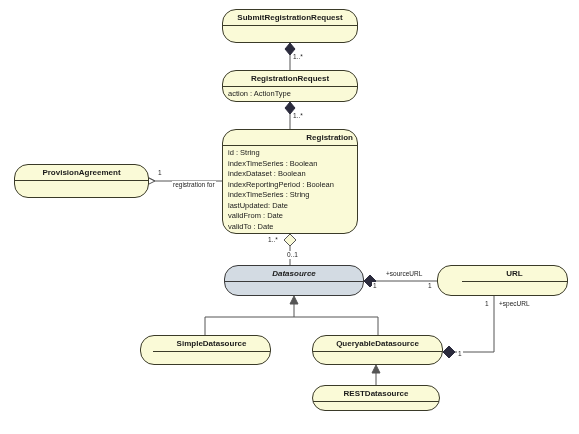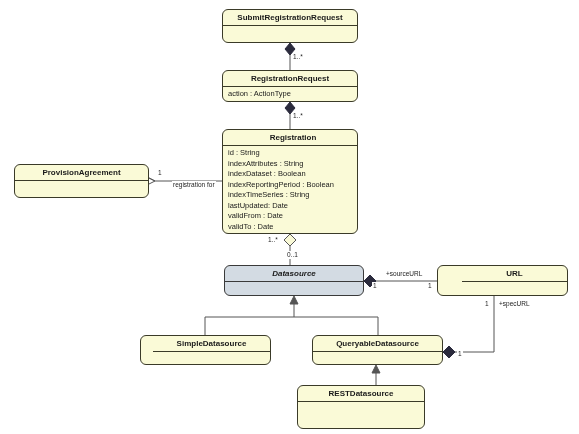--- a/index.html
+++ b/index.html
@@ -17,21 +17,21 @@
   #canvas {
     position: absolute;
     left: 0; top: 0;
     width: 579px;
     height: 434px;
   }
   .uml-class {
     position: absolute;
     box-sizing: border-box;
     border: 1px solid #3a3a28;
-    border-radius: 6px;
+    border-radius: 14px;
     background: #fafad7;
     z-index: 3;
   }
   .uml-class.gray {
     background: #d3dbe3;
     border-color: #3a3a3a;
     font-style: italic;
   }
   .uml-title {
     box-sizing: border-box;
@@ -43,21 +43,21 @@
     color: #1a1a1a;
     border-bottom: 1px solid #3a3a28;
     padding: 0 4px;
     white-space: nowrap;
     overflow: hidden;
   }
   .uml-class.gray .uml-title {
     border-bottom-color: #3a3a3a;
   }
   .uml-title.left {
-    text-align: center;
+    text-align: right;
     padding-left: 10px;
   }
   .uml-body {
     box-sizing: border-box;
     padding: 2px 0 2px 5px;
   }
   .attr {
     font-size: 7.5px;
     line-height: 10.5px;
     color: #1a1a1a;
@@ -134,21 +134,21 @@
     <div class="uml-title">RegistrationRequest</div>
     <div class="uml-body">
       <div class="attr">action : ActionType</div>
     </div>
   </div>
 
   <div class="uml-class" style="left:222px; top:129px; width:136px; height:105px;">
     <div class="uml-title left">Registration</div>
     <div class="uml-body">
       <div class="attr">id : String</div>
-      <div class="attr">indexAttributes : String</div>
+      <div class="attr">indexTimeSeries : Boolean</div>
       <div class="attr">indexDataset : Boolean</div>
       <div class="attr">indexReportingPeriod : Boolean</div>
       <div class="attr">indexTimeSeries : String</div>
       <div class="attr">lastUpdated: Date</div>
       <div class="attr">validFrom : Date</div>
       <div class="attr">validTo : Date</div>
     </div>
   </div>
 
   <div class="uml-class" style="left:14px; top:164px; width:135px; height:34px;">
@@ -169,21 +169,21 @@
   <div class="uml-class" style="left:140px; top:335px; width:131px; height:30px;padding-left:12px;">
     <div class="uml-title">SimpleDatasource</div>
     <div class="uml-body" style="height:13px;"></div>
   </div>
 
   <div class="uml-class" style="left:312px; top:335px; width:131px; height:30px;">
     <div class="uml-title">QueryableDatasource</div>
     <div class="uml-body" style="height:13px;"></div>
   </div>
 
-  <div class="uml-class" style="left:297px; top:385px; width:128px; height:44px;">
+  <div class="uml-class" style="left:312px; top:385px; width:128px; height:26px;">
     <div class="uml-title">RESTDatasource</div>
     <div class="uml-body" style="height:13px;"></div>
   </div>
 
   <div class="edge-label" style="left:292px; top:53px;">1..*</div>
   <div class="edge-label" style="left:292px; top:112px;">1..*</div>
   <div class="edge-label" style="left:157px; top:169px;">1</div>
   <div class="edge-label" style="left:172px; top:181px;">registration for</div>
   <div class="edge-label" style="left:267px; top:236px;">1..*</div>
   <div class="edge-label" style="left:286px; top:251px;">0..1</div>

